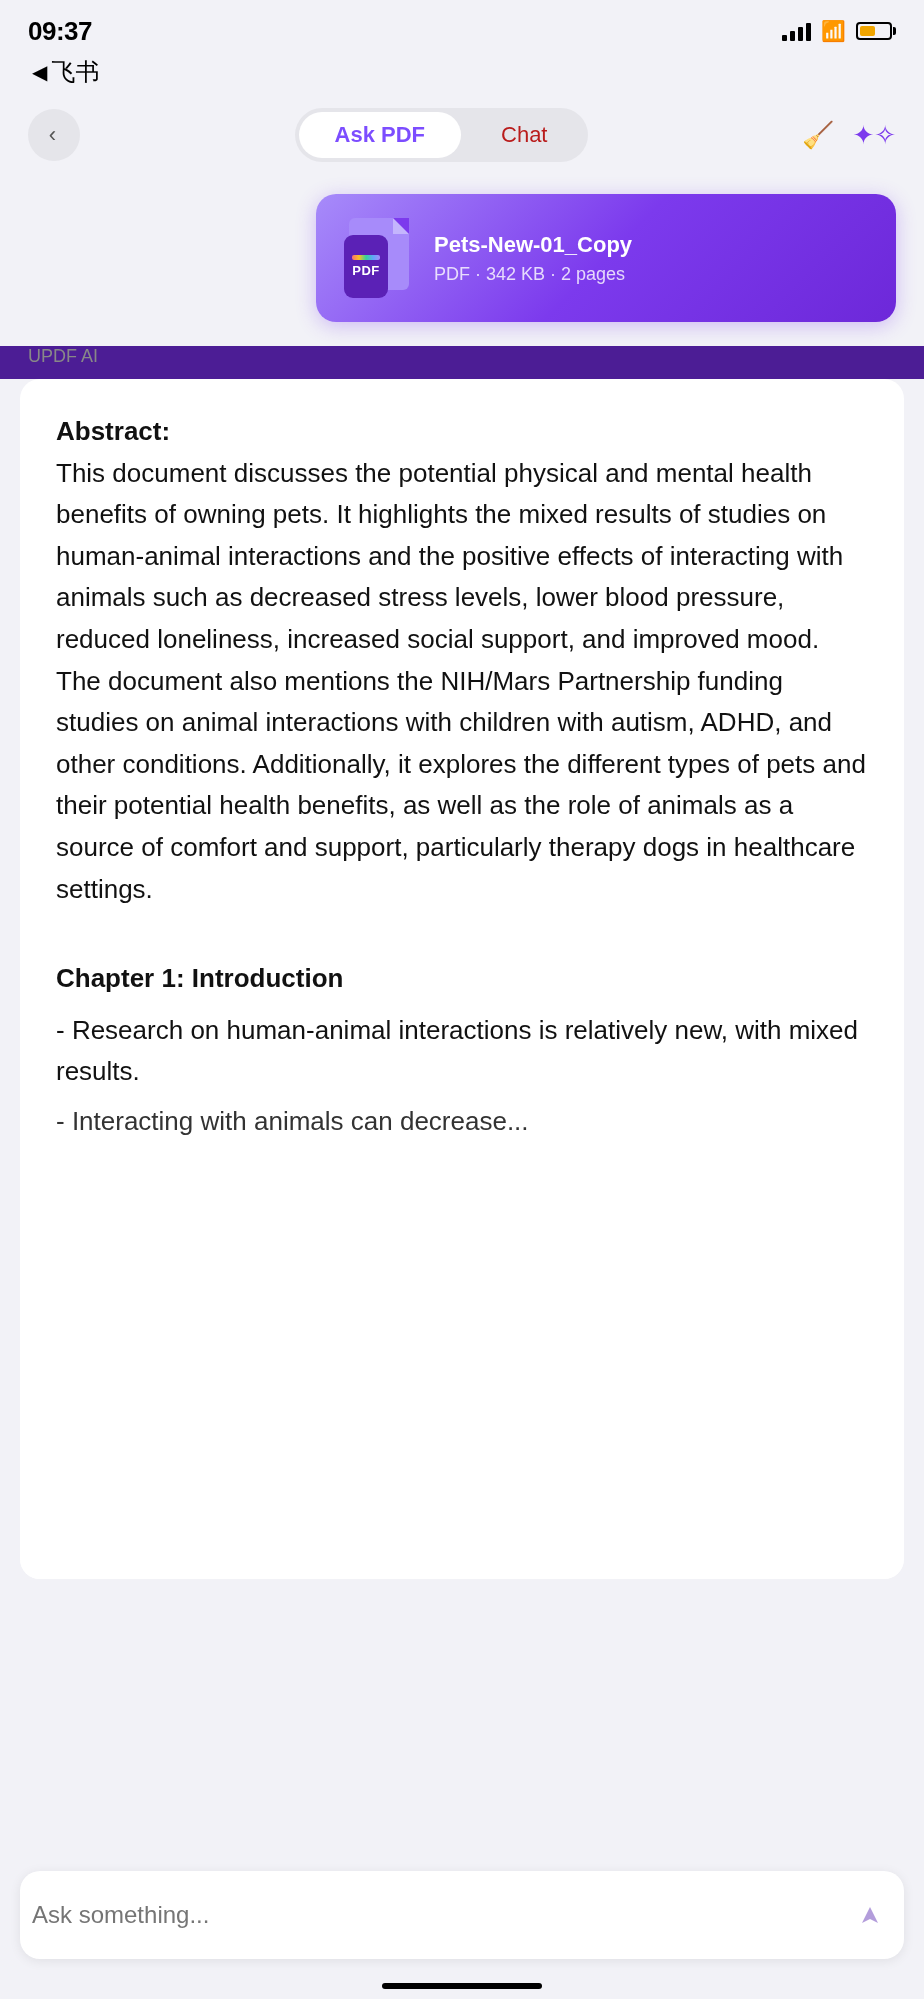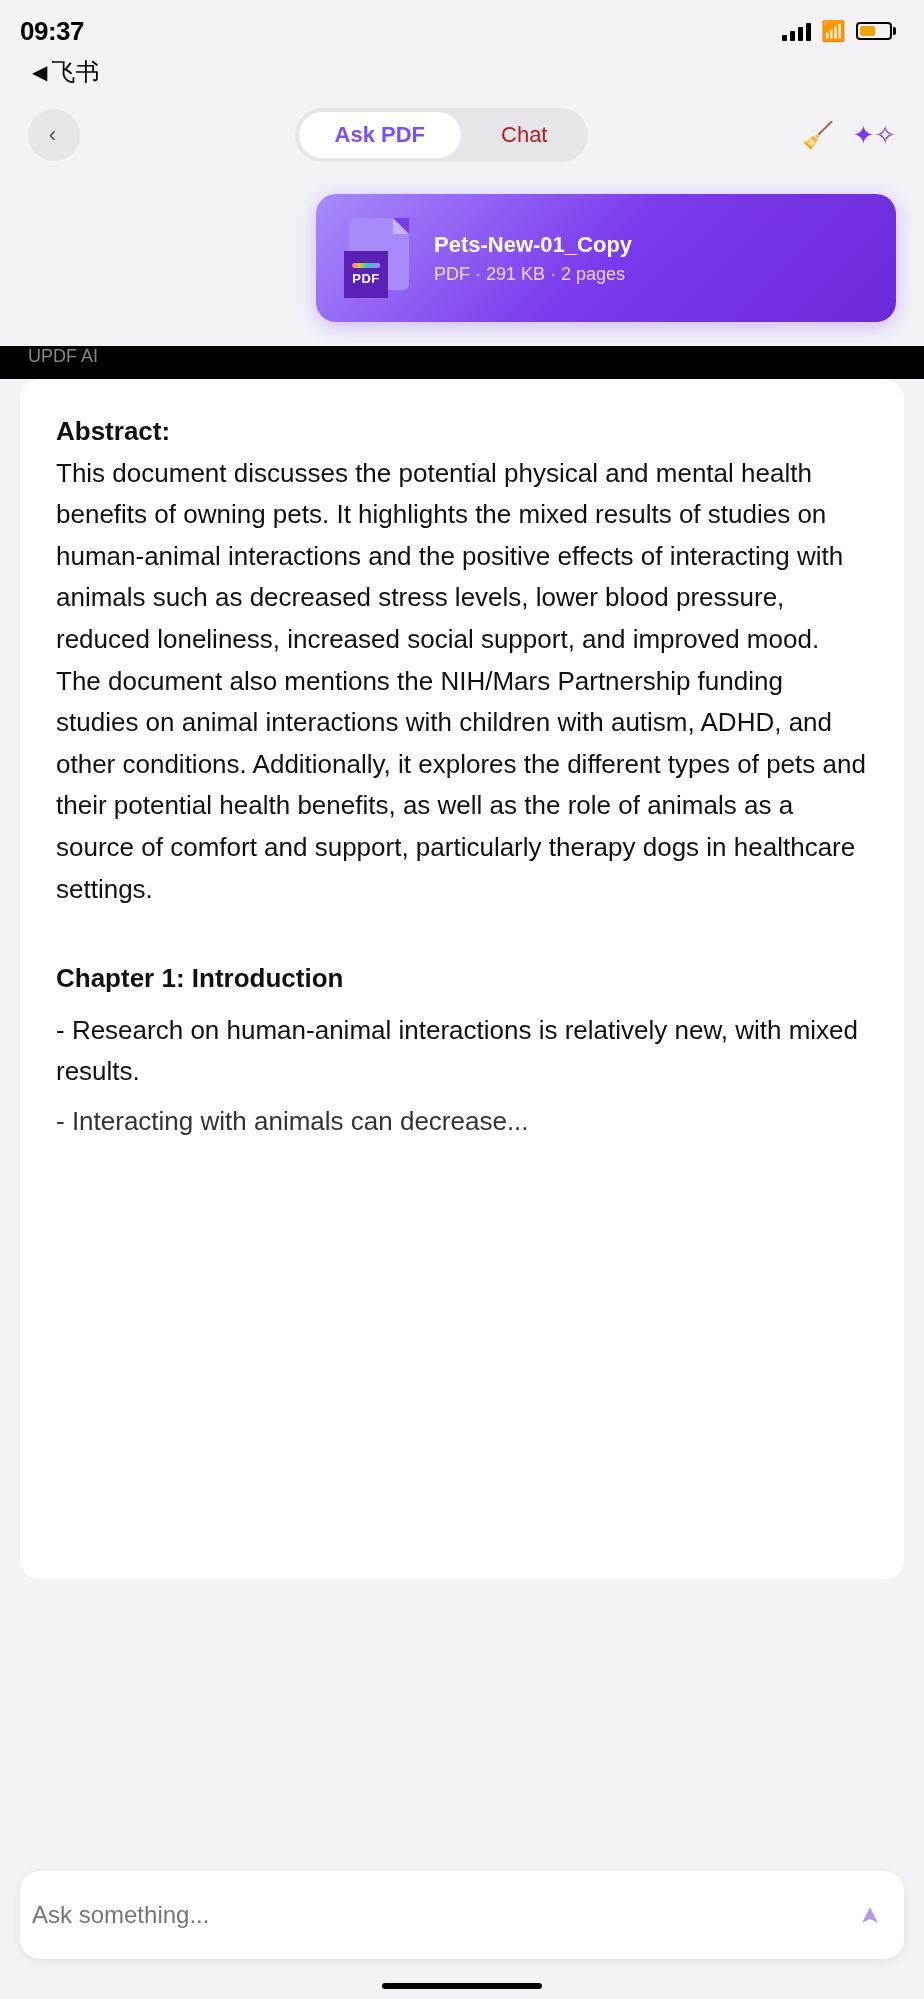--- a/index.html
+++ b/index.html
@@ -12,21 +12,21 @@
       font-family: -apple-system, BlinkMacSystemFont, 'SF Pro Text', 'Helvetica Neue', sans-serif;
       position: relative;
       overflow-x: hidden;
     }
 
     
     .status-bar {
       display: flex;
       justify-content: space-between;
       align-items: center;
-      padding: 14px 32px 8px 20px;
+      padding: 14px 32px 8px 28px;
       background: #f2f2f7;
       height: 56px;
     }
 
     .status-time {
       font-size: 26px;
       font-weight: 600;
       color: #000;
       letter-spacing: -0.5px;
     }
@@ -234,22 +234,22 @@
       height: 0;
       border-left: 16px solid #c4b5fd;
       border-top: 16px solid transparent;
     }
 
     .pdf-badge {
       position: absolute;
       bottom: 0;
       left: 0;
       background: #5b21b6;
-      border-radius: 0;
-      padding: 12px 8px;
+      border-radius: 9px;
+      padding: 20px 8px;
       display: flex;
       align-items: center;
     }
 
     .pdf-badge-rainbow {
       width: 28px;
       height: 5px;
       background: linear-gradient(to right, #f87171, #fbbf24, #34d399, #60a5fa, #a78bfa);
       border-radius: 2px;
       margin-bottom: 2px;
@@ -281,21 +281,21 @@
     }
 
     .pdf-meta {
       color: rgba(255,255,255,0.8);
       font-size: 18px;
     }
 
     
     .ai-label-row {
       padding: 0 28px 12px 28px;
-      background: #000000;
+      background: #4c1d95;
     }
 
     .ai-label {
       font-size: 18px;
       color: #888;
       font-weight: 400;
     }
 
     
     .response-card {
@@ -430,21 +430,21 @@
       <div class="pdf-file-icon"></div>
       <div class="pdf-badge">
         <div class="pdf-badge-inner">
           <div class="pdf-badge-rainbow"></div>
           <span class="pdf-badge-text">PDF</span>
         </div>
       </div>
     </div>
     <div class="pdf-info">
       <div class="pdf-filename">Pets-New-01_Copy</div>
-      <div class="pdf-meta">PDF · 291 KB · 2 pages</div>
+      <div class="pdf-meta">PDF · 342 KB · 2 pages</div>
     </div>
   </div>
 </div>
 
 <div class="ai-label-row">
   <span class="ai-label">UPDF AI</span>
 </div>
 
 <div class="response-card fade-bottom">
   <div class="response-text">

